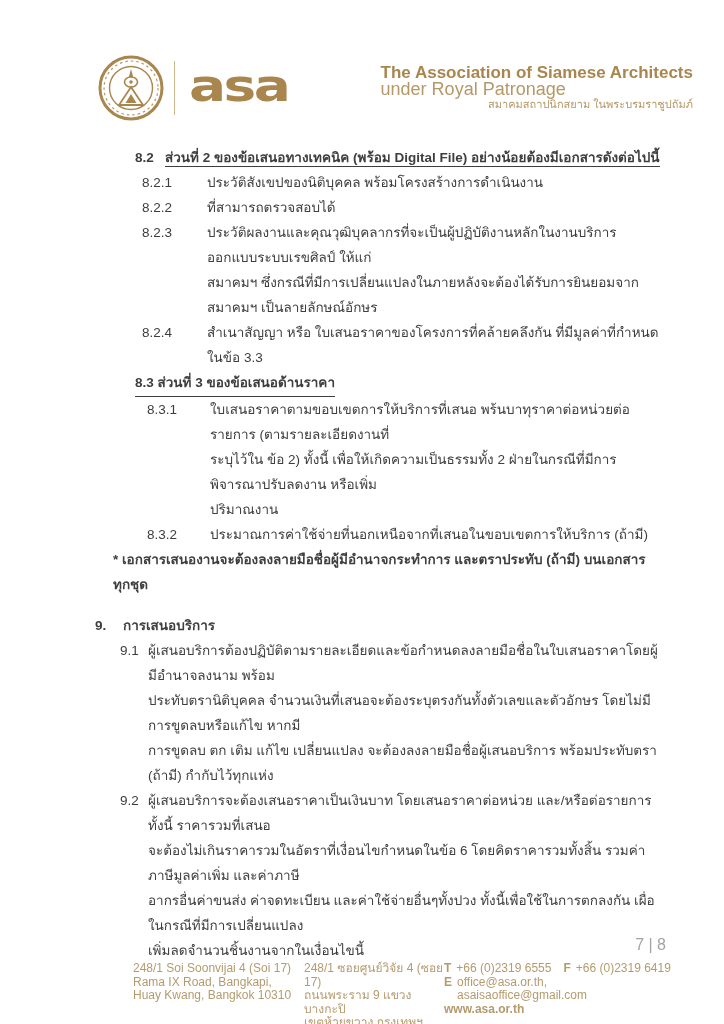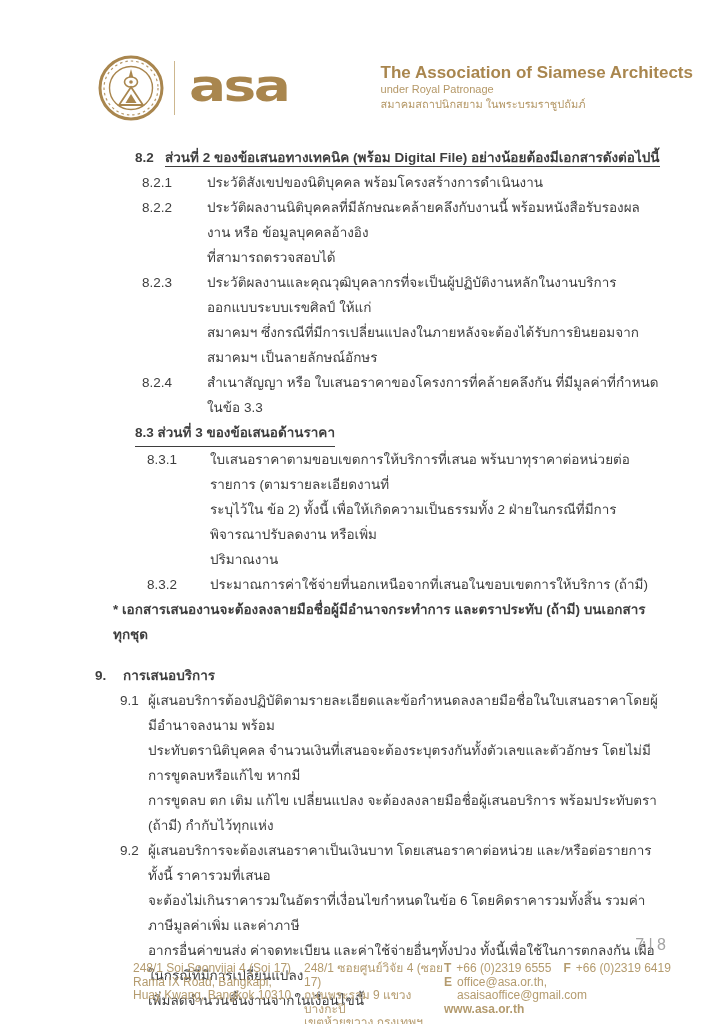--- a/index.html
+++ b/index.html
@@ -34,22 +34,22 @@
     line-height: 1;
     color: #a9864e;
     letter-spacing: -2px;
     transform: scaleX(1.25);
     transform-origin: left center;
     margin-right: 46px;
     padding-bottom: 4px;
   }
   .org-text { color: #a9864e; margin-left: 66px; }
   .org-name { font-weight: bold; font-size: 17px; line-height: 17px; }
-  .org-sub  { font-size: 11px; line-height: 16px; color: #b59867; }
-  .org-th   { font-size: 11px;   line-height: 15px; color: #b59867; }
+  .org-sub  { font-size: 18px; line-height: 16px; color: #b59867; }
+  .org-th   { font-size: 11px;   line-height: 15px; color: #b59867; text-align: right; }
 
   
   .body {
     position: absolute;
     top: 145px; left: 95px;
     width: 566px;
     font-size: 13.5px;
     line-height: 25px;
   }
   .bold { font-weight: bold; }
@@ -131,21 +131,20 @@
       <div class="row ml7">
         <div class="num w65">8.2.1</div>
         <div class="txt">
           <div>ประวัติสังเขปของนิติบุคคล พร้อมโครงสร้างการดำเนินงาน</div>
         </div>
       </div>
 
       <div class="row ml7">
         <div class="num w65">8.2.2</div>
         <div class="txt">
-          <div>ประวัติผลงานนิติบุคคลที่มีลักษณะคล้ายคลึงกับงานนี้ พร้อมหนังสือรับรองผลงาน หรือ ข้อมูลบุคคลอ้างอิง</div>
           <div>ที่สามารถตรวจสอบได้</div>
         </div>
       </div>
 
       <div class="row ml7">
         <div class="num w65">8.2.3</div>
         <div class="txt">
           <div>ประวัติผลงานและคุณวุฒิบุคลากรที่จะเป็นผู้ปฏิบัติงานหลักในงานบริการออกแบบระบบเรขศิลป์ ให้แก่</div>
           <div>สมาคมฯ ซึ่งกรณีที่มีการเปลี่ยนแปลงในภายหลังจะต้องได้รับการยินยอมจากสมาคมฯ เป็นลายลักษณ์อักษร</div>
         </div>

